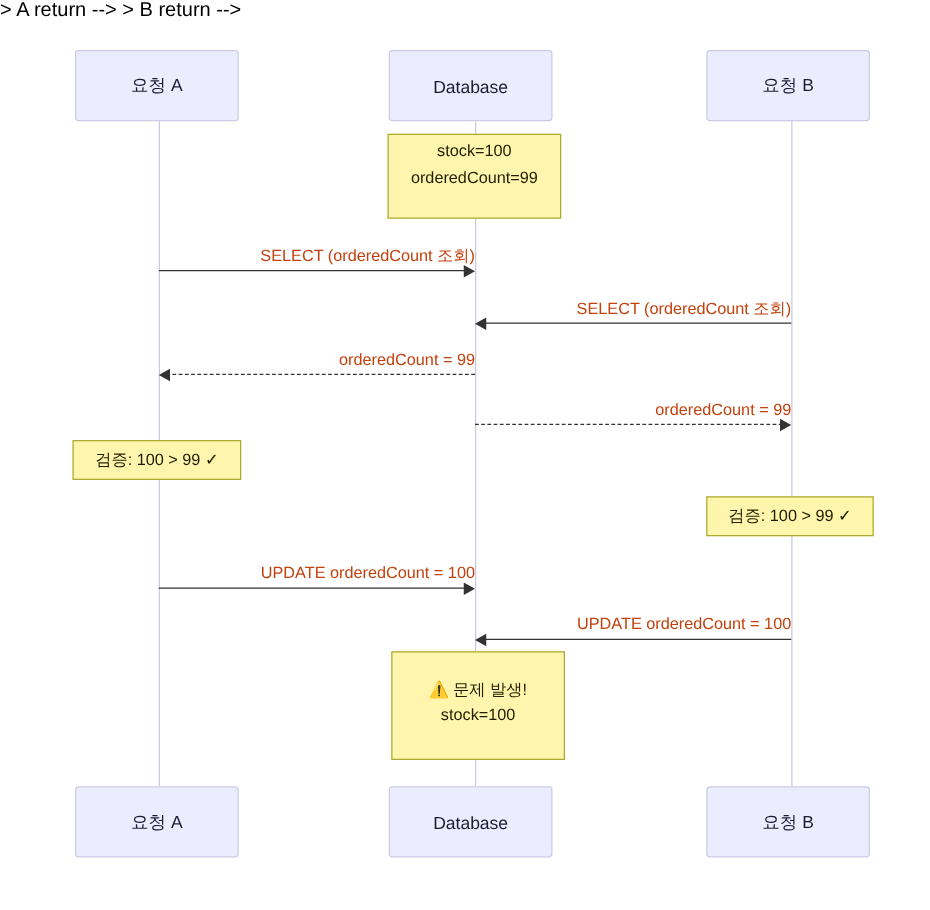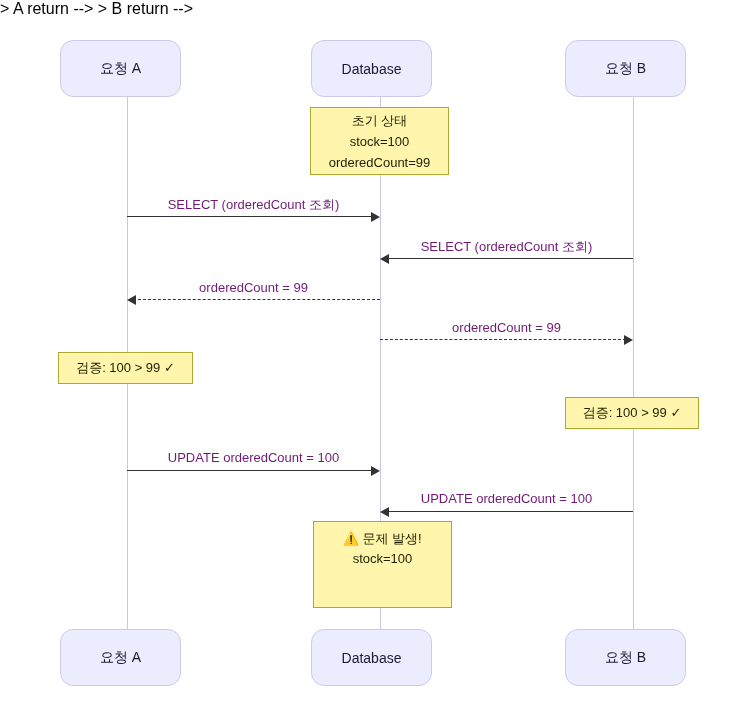--- a/index.html
+++ b/index.html
@@ -4,37 +4,37 @@
 <style>
   html,body{margin:0;padding:0;background:#ffffff;}
   body{font-family:"Liberation Sans","DejaVu Sans",sans-serif;}
   .diagram{position:relative;width:744px;height:728px;background:#ffffff;overflow:hidden;}
 
   
   .lifeline{position:absolute;top:97px;height:532px;width:1px;background:#c9c9de;}
   #life-a{left:127px;} #life-db{left:380px;} #life-b{left:633px;}
 
   
-  .actor{position:absolute;width:121px;height:57px;background:#ececff;border:1px solid #ccccе3;
-         border:1px solid #cbcbe6;border-radius:13px;display:flex;align-items:center;justify-content:center;
+  .actor{position:absolute;width:131px;height:57px;background:#ececff;border:1px solid #ccccе3;
+         border:1px solid #cbcbe6;border-radius:3px;display:flex;align-items:center;justify-content:center;
          font-size:14px;color:#1a1a33;box-sizing:border-box;}
   #actor-a-top{left:60px;top:40px;} #actor-db-top{left:311px;top:40px;} #actor-b-top{left:565px;top:40px;}
   #actor-a-bot{left:60px;top:629px;} #actor-db-bot{left:311px;top:629px;} #actor-b-bot{left:565px;top:629px;}
 
   
   .note{position:absolute;background:#fff5ad;border:1px solid #aaaa33;color:#1f1f00;
         text-align:center;font-size:13px;box-sizing:border-box;}
   #note-initial{left:310px;top:107px;width:139px;height:68px;line-height:21px;padding-top:2px;}
   #note-verify-a{left:58px;top:352px;width:135px;height:32px;line-height:30px;}
   #note-verify-b{left:565px;top:397px;width:134px;height:32px;line-height:30px;}
-  #note-problem{left:313px;top:521px;width:139px;height:87px;line-height:20px;padding-top:7px;}
+  #note-problem{left:313px;top:521px;width:139px;height:87px;line-height:20px;padding-top:20px;}
   .warn-icon{color:#e0a800;margin-right:3px;}
 
   
-  .msg-label{position:absolute;text-align:center;font-size:13px;color:#701a75;white-space:nowrap;}
+  .msg-label{position:absolute;text-align:right;font-size:13px;color:#c2410c;white-space:nowrap;}
   #label-m1{left:127px;top:196px;width:253px;}
   #label-m2{left:380px;top:238px;width:253px;}
   #label-m3{left:127px;top:280px;width:253px;}
   #label-m4{left:380px;top:320px;width:253px;}
   #label-m5{left:127px;top:450px;width:253px;}
   #label-m6{left:380px;top:491px;width:253px;}
 
   
   .msg-line{position:absolute;height:0;border-top:1px solid #333333;}
   .msg-line.dashed{border-top-style:dashed;}
@@ -67,21 +67,20 @@
   <div class="lifeline" id="life-db"></div>
   <div class="lifeline" id="life-b"></div>
 
   
   <div class="actor" id="actor-a-top">요청 A</div>
   <div class="actor" id="actor-db-top">Database</div>
   <div class="actor" id="actor-b-top">요청 B</div>
 
   
   <div class="note" id="note-initial">
-    <div>초기 상태</div>
     <div>stock=100</div>
     <div>orderedCount=99</div>
   </div>
 
   
   <div class="msg-label" id="label-m1">SELECT (orderedCount 조회)</div>
   <div class="msg-line" id="line-m1"></div>
   <div class="arrow-right" id="head-m1"></div>
 
   

